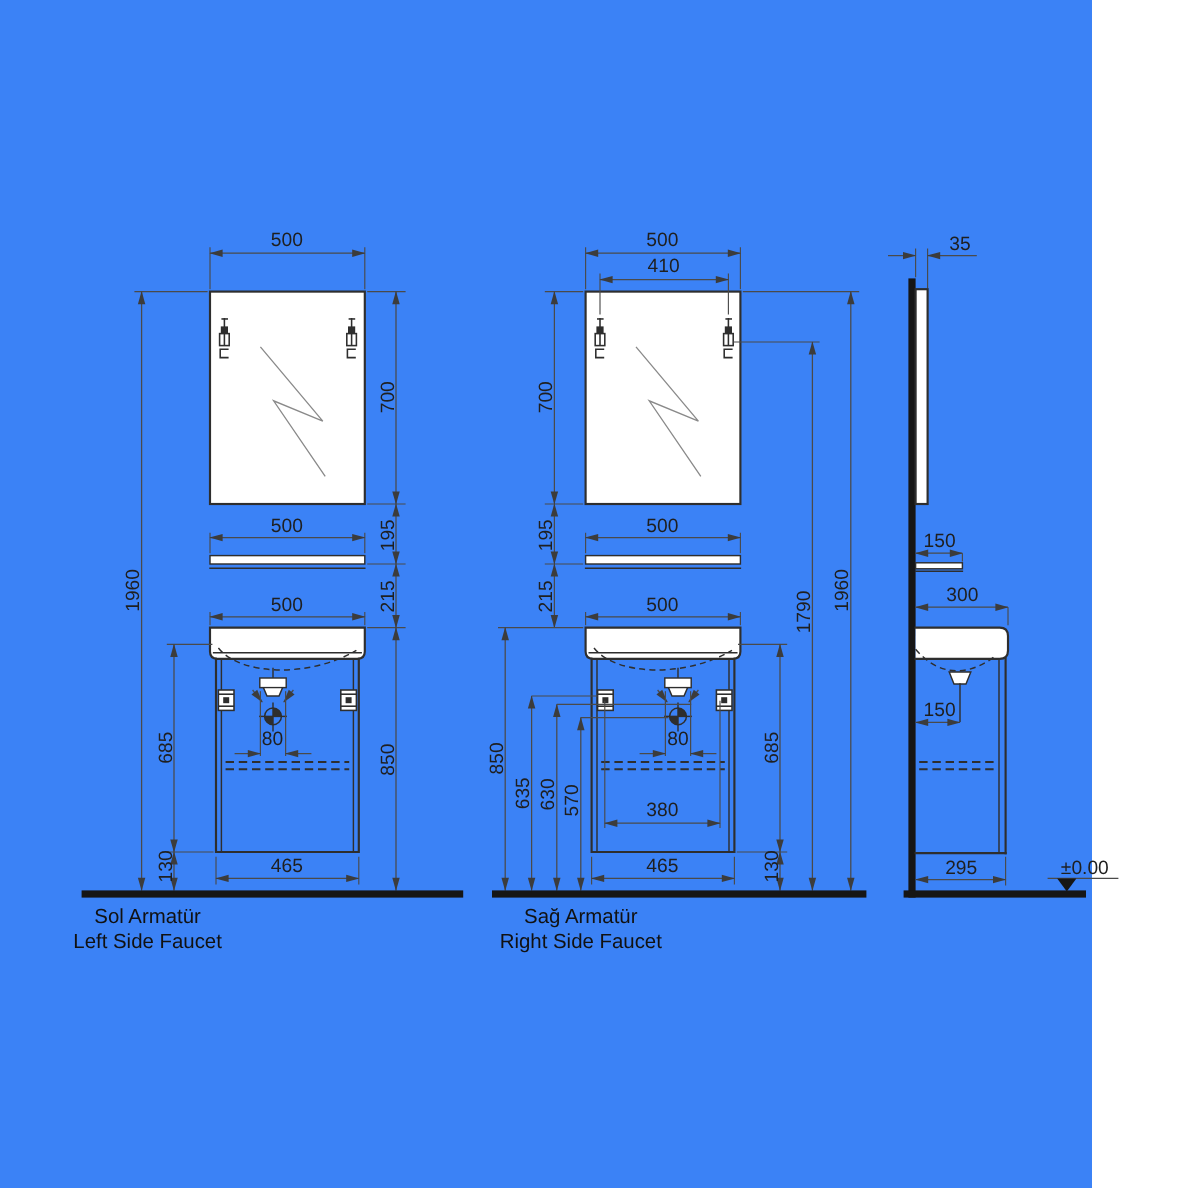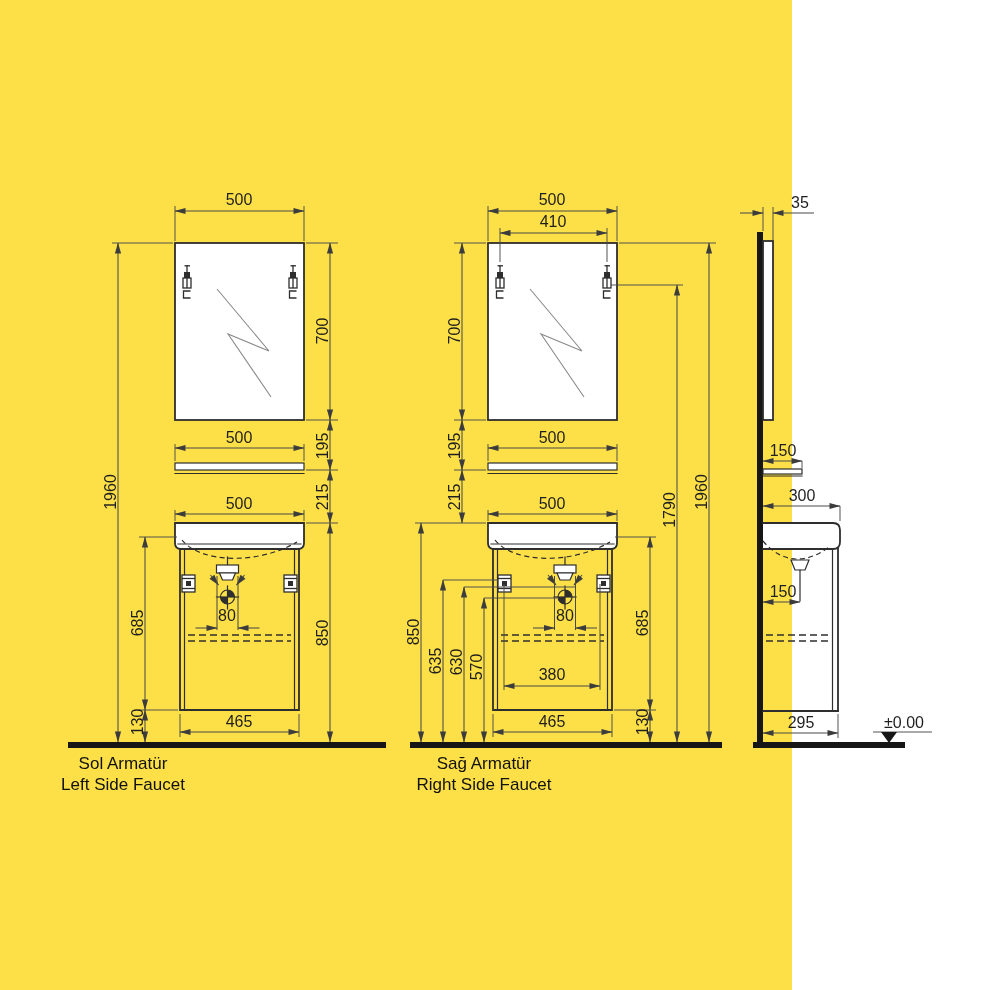--- a/index.html
+++ b/index.html
@@ -1,16 +1,16 @@
 <!DOCTYPE html>
 <html><head>
 <meta charset="utf-8">
 <style>
   html,body{margin:0;padding:0;background:#fff;}
-  .canvas{width:792px;height:990px;position:relative;background:#fde047;font-family:"Liberation Sans",sans-serif;}
+  .canvas{width:910px;height:990px;position:relative;background:#3b82f6;font-family:"Liberation Sans",sans-serif;}
   svg{display:block;}
   svg text{font-family:"Liberation Sans",sans-serif;font-size:16px;fill:#1f1f1f;}
   svg text.cap{font-size:17px;fill:#111;}
   .obj{fill:none;stroke:#2e2e2e;stroke-width:1.8;stroke-linecap:square;}
   .objth{fill:none;stroke:#2e2e2e;stroke-width:1.2;stroke-linecap:square;}
   .glint{fill:none;stroke:#8a8a8a;stroke-width:1.1;}
   .dash{fill:none;stroke:#2e2e2e;stroke-width:1.2;stroke-dasharray:5 3.5;}
   .dash2{fill:none;stroke:#2e2e2e;stroke-width:1.7;stroke-dasharray:7 4;}
   .dim{fill:none;stroke:#4a4a4a;stroke-width:1.05;}
   .ext{fill:none;stroke:#4a4a4a;stroke-width:0.95;}

